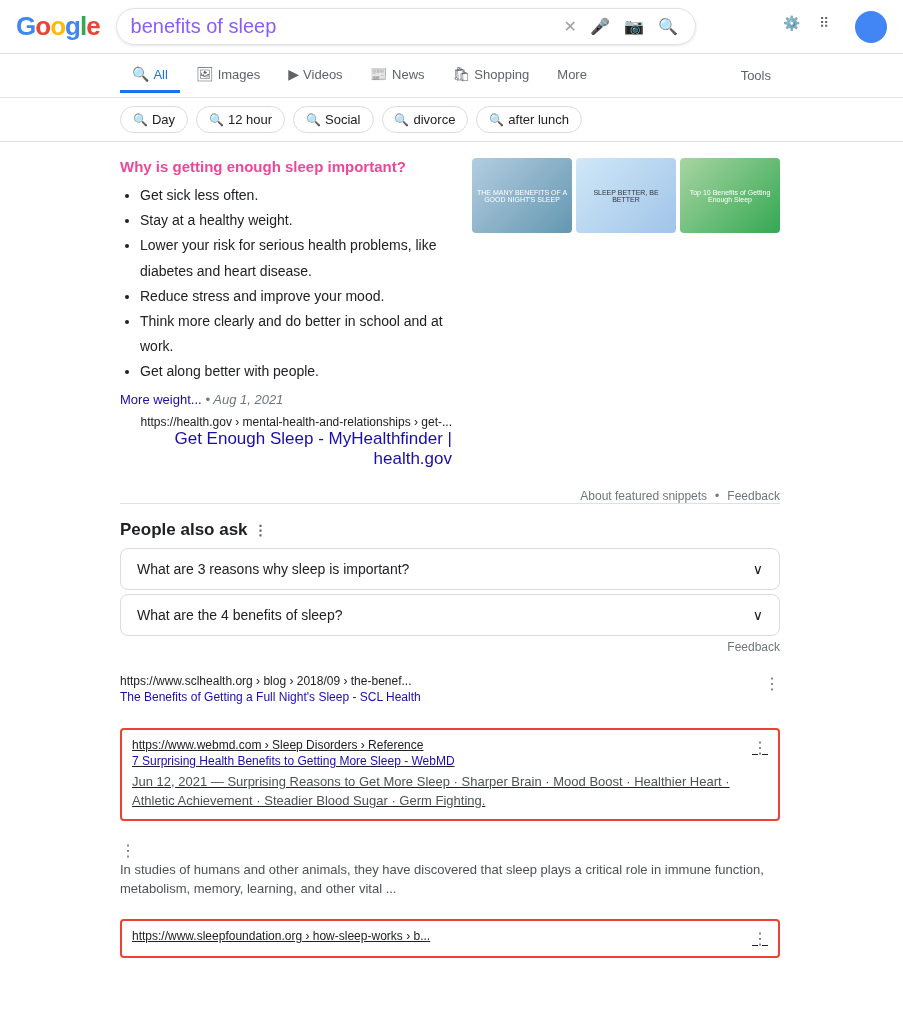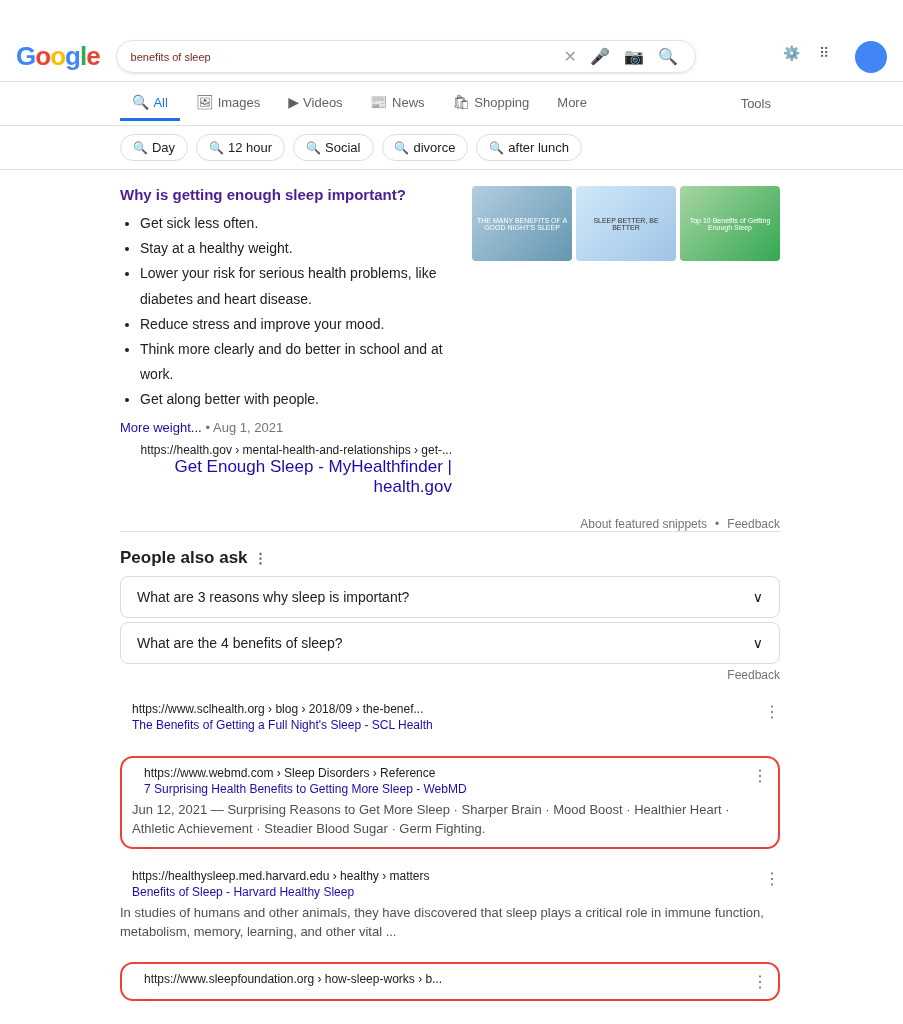--- a/index.html
+++ b/index.html
@@ -9,21 +9,20 @@
     .header {
       display: flex;
       align-items: center;
       padding: 8px 16px;
       border-bottom: 1px solid #e0e0e0;
       gap: 16px;
       position: sticky;
       top: 0;
       background: #fff;
       z-index: 100;
-      margin-top: 32px;
     }
     .logo {
       font-size: 26px;
       font-weight: bold;
       letter-spacing: -1px;
       flex-shrink: 0;
     }
     .logo span:nth-child(1) { color: #4285F4; }
     .logo span:nth-child(2) { color: #EA4335; }
     .logo span:nth-child(3) { color: #FBBC05; }
@@ -38,22 +37,22 @@
       border-radius: 24px;
       padding: 6px 14px;
       flex: 1;
       max-width: 580px;
       box-shadow: 0 1px 3px rgba(0,0,0,0.1);
     }
     .search-bar input {
       border: none;
       outline: none;
       flex: 1;
-      font-size: 11px;
-      color: #7f1d1d;
+      font-size: 20px;
+      color: #8b5cf6;
     }
     .search-icons {
       display: flex;
       align-items: center;
       gap: 10px;
       color: #9aa0a6;
     }
     .search-icon-btn {
       cursor: pointer;
       color: #9aa0a6;
@@ -149,38 +148,39 @@
     .featured-snippet {
       display: flex;
       gap: 20px;
       margin-bottom: 16px;
     }
     .snippet-text { flex: 1; }
     .snippet-title {
       font-size: 15px;
       font-weight: bold;
       margin-bottom: 8px;
-      color: #4c1d95;
+      color: #ec4899;
     }
     .snippet-list {
       list-style: disc;
       padding-left: 20px;
       font-size: 14px;
       line-height: 1.8;
       color: #202124;
     }
     .snippet-more {
       color: #1a0dab;
       font-size: 13px;
       cursor: pointer;
       margin-top: 6px;
     }
     .snippet-date {
       color: #70757a;
       font-size: 13px;
+      font-style: italic;
     }
     .snippet-images {
       display: flex;
       gap: 4px;
       flex-shrink: 0;
     }
     .snippet-img {
       width: 100px;
       height: 75px;
       background: #e0e8f0;
@@ -253,22 +253,23 @@
       margin-top: 4px;
       margin-bottom: 16px;
     }
 
     
     .result {
       margin-bottom: 20px;
     }
     .result.highlighted {
       border: 2px solid #EA4335;
-      border-radius: 13px;
+      border-radius: 4px;
       padding: 8px 10px;
+      text-decoration: underline;
     }
     .result-url {
       font-size: 12px;
       color: #202124;
       margin-bottom: 2px;
       display: flex;
       align-items: center;
       gap: 6px;
     }
     .result-title {
@@ -286,21 +287,20 @@
     }
     .more-options {
       color: #70757a;
       cursor: pointer;
       font-size: 16px;
     }
     .result-header {
       display: flex;
       justify-content: space-between;
       align-items: flex-start;
-      margin-left: 12px;
     }
   </style>
 </head>
 <body>
 
 <div class="header">
   <div class="logo">
     <span>G</span><span>o</span><span>o</span><span>g</span><span>l</span><span>e</span>
   </div>
   <div class="search-bar">
@@ -440,26 +440,20 @@
         </div>
         <a class="result-title">7 Surprising Health Benefits to Getting More Sleep - WebMD</a>
       </div>
       <span class="more-options">⋮</span>
     </div>
     <div class="result-snippet">Jun 12, 2021 — Surprising Reasons to Get More Sleep · Sharper Brain · Mood Boost · Healthier Heart · Athletic Achievement · Steadier Blood Sugar · Germ Fighting.</div>
   </div>
 
   <div class="result">
     <div class="result-header">
-      <div>
-        <div class="result-url">
-          <span>https://healthysleep.med.harvard.edu › healthy › matters</span>
-        </div>
-        <a class="result-title">Benefits of Sleep - Harvard Healthy Sleep</a>
-      </div>
       <span class="more-options">⋮</span>
     </div>
     <div class="result-snippet">In studies of humans and other animals, they have discovered that sleep plays a critical role in immune function, metabolism, memory, learning, and other vital ...</div>
   </div>
 
   <div class="result highlighted">
     <div class="result-header">
       <div>
         <div class="result-url">
           <span>https://www.sleepfoundation.org › how-sleep-works › b...</span>

